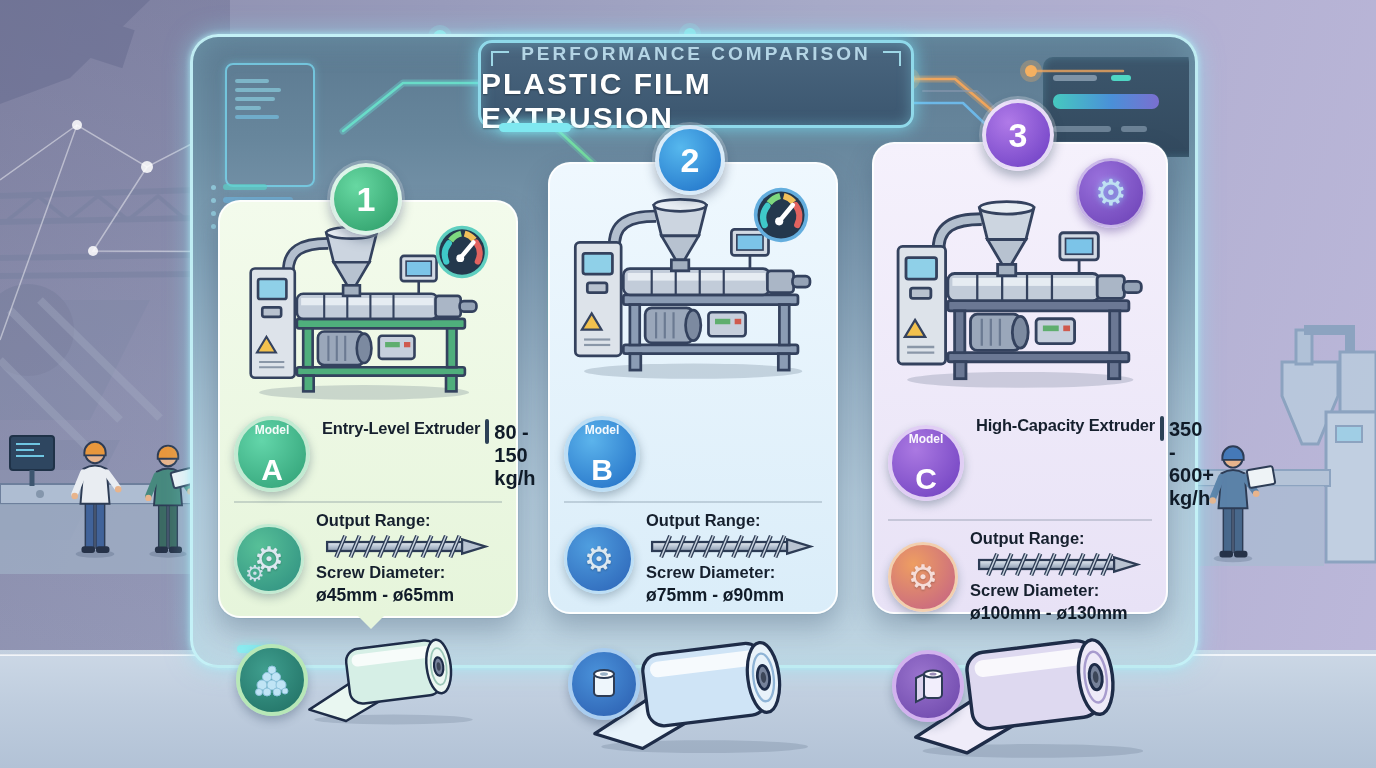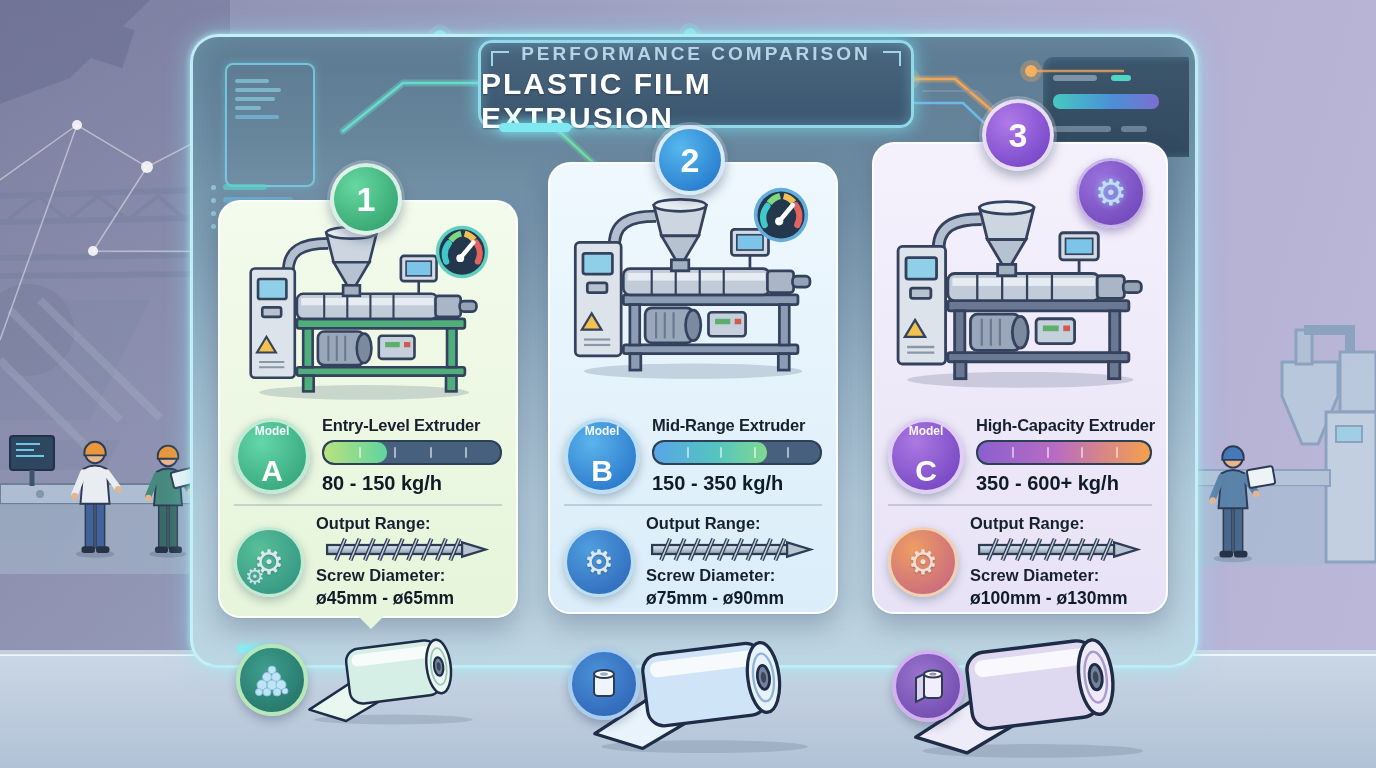--- a/index.html
+++ b/index.html
@@ -65,21 +65,21 @@
   .corner-icon{position:absolute;}
   .card--a .corner-icon{left:214px;top:22px;width:56px;height:56px;}
   .card--b .corner-icon{left:202px;top:22px;width:58px;height:58px;}
   .gear-corner{position:absolute;left:202px;top:14px;width:64px;height:64px;border-radius:50%;
     background:radial-gradient(circle at 35% 30%,#9a72dd,#6a3fb4);border:3px solid rgba(255,255,255,.55);
     box-shadow:0 4px 10px rgba(80,50,140,.4);display:flex;align-items:center;justify-content:center;
     font-size:36px;color:#bfe0f2;text-shadow:0 0 6px rgba(140,220,250,.8);}
   .info{position:absolute;left:14px;right:14px;}
   .card--a .info{top:214px;} .card--b .info{top:252px;} .card--c .info{top:272px;}
   .row1{display:flex;align-items:center;gap:12px;}
-  .r1col{flex:1;display:flex;flex-direction:column;gap:5px;min-width:0;}
+  .r1col{flex:1;display:flex;gap:5px;min-width:0;}
   .card-title{font-size:16.5px;font-weight:700;color:#16202e;letter-spacing:-.2px;white-space:nowrap;}
   .bar{height:21px;border-radius:12px;background:#46607e;border:2px solid #2c4156;position:relative;overflow:hidden;}
   .bar .tick{position:absolute;top:5px;width:2px;height:11px;background:rgba(255,255,255,.55);border-radius:1px;}
   .bar .fill{height:100%;border-radius:10px;}
   .card--a .fill{background:linear-gradient(90deg,#b9e27e,#5fd4a0);}
   .card--b .fill{background:linear-gradient(90deg,#57a6e8,#55c4c0 55%,#7fd98f);}
   .card--c .fill{background:linear-gradient(90deg,#8a5fd0,#b86cc2 45%,#f5a04c);}
   .range{font-size:20px;font-weight:800;color:#101b28;margin-top:2px;}
   .divider{height:2px;background:rgba(70,90,110,.22);margin:9px 0 8px;}
   .row2{display:flex;align-items:center;gap:12px;}
@@ -433,31 +433,20 @@
       </svg>
     <svg class="corner-icon" viewBox="0 0 64 64" style="--ring:#64aede">
         <use href="#sym-gauge"></use>
       </svg>
     <div class="info">
       <div class="row1">
         <div class="model-badge">
           <span class="model-word">Model</span>
           <span class="model-letter">B</span>
         </div>
-        <div class="r1col">
-          <div class="card-title">Mid-Range Extruder</div>
-          <div class="bar">
-            <div class="fill" style="width: 68%;"></div>
-            <span class="tick" style="left:20%"></span>
-              <span class="tick" style="left:40%"></span>
-            <span class="tick" style="left:60%"></span>
-              <span class="tick" style="left:80%"></span>
-          </div>
-          <div class="range">150 - 350 kg/h</div>
-        </div>
       </div>
       <div class="divider"></div>
       <div class="row2">
         <div class="gear-circle">
           <span class="g1">⚙</span>
         </div>
         <div class="r2col">
           <div class="label">Output Range:</div>
           <svg class="screw-svg" viewBox="0 0 190 30">
               <use href="#sym-screw"></use>

